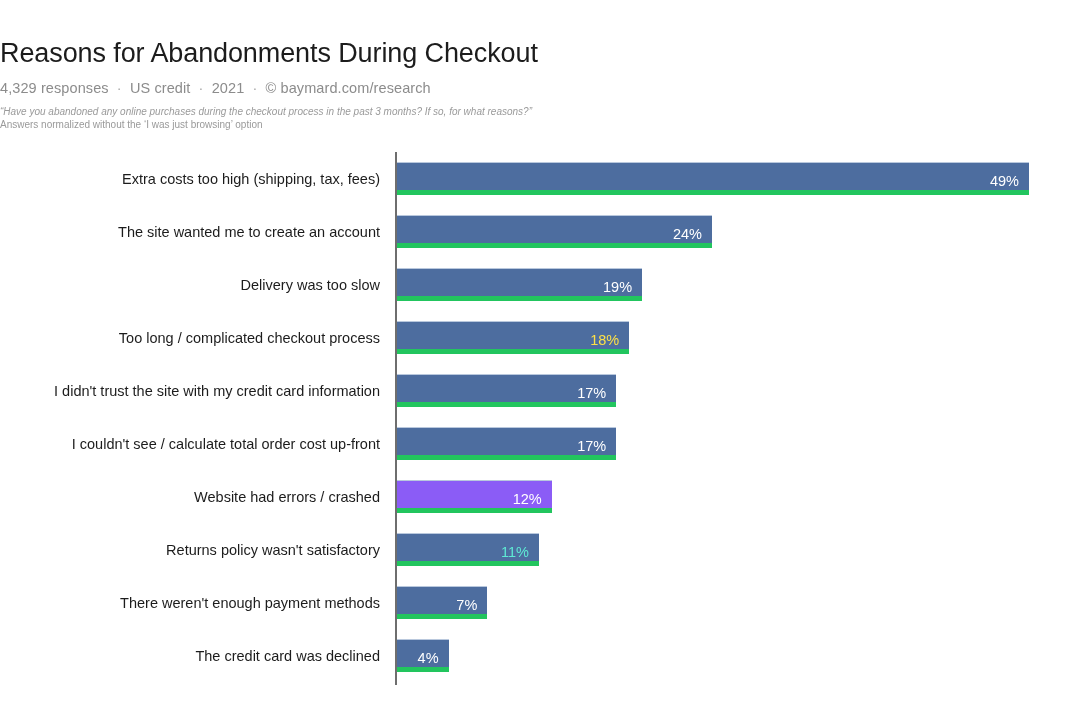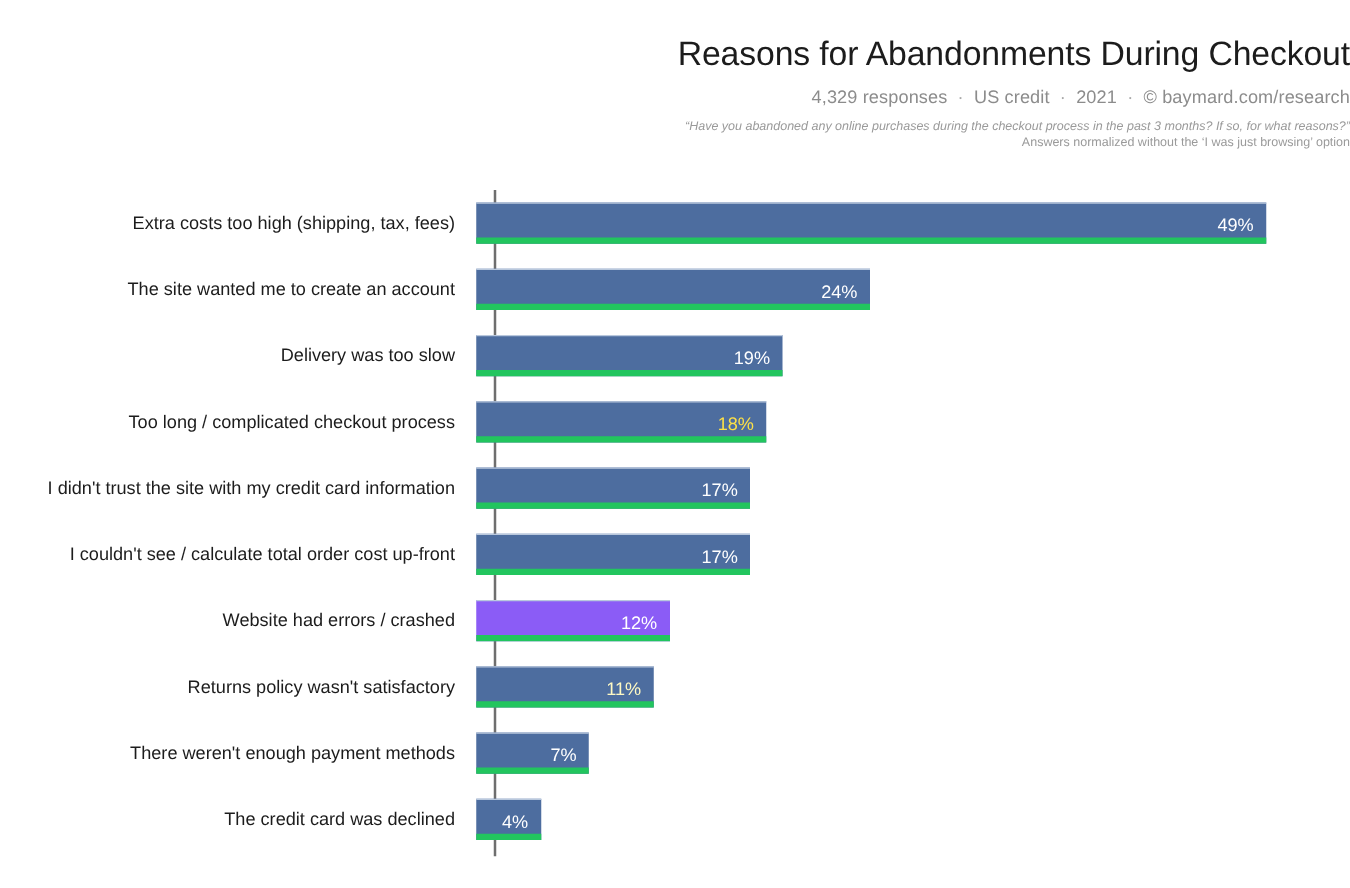--- a/index.html
+++ b/index.html
@@ -16,22 +16,22 @@
 
   .chart-root {
     position: relative;
     width: 1080px;
     height: 710px;
     box-sizing: border-box;
   }
 
   
   .header {
-    padding-top: 26px;
-    text-align: right;
+    padding-top: 36px;
+    text-align: left;
   }
   .chart-title {
     font-size: 27px;
     font-weight: 400;
     color: #1c1c1c;
     letter-spacing: -0.1px;
     line-height: 34px;
     margin: 0;
   }
   .chart-byline {
@@ -78,20 +78,21 @@
     position: absolute;
     left: 0;
     top: 0;
     width: 1080px;
   }
   .row {
     position: relative;
     height: 53px;
     display: flex;
     align-items: center;
+    padding-left: 16px;
   }
   .row-label {
     width: 380px;
     text-align: right;
     padding-right: 16px;
     box-sizing: border-box;
     font-size: 14.5px;
     color: #1c1c1c;
     line-height: 18px;
     white-space: nowrap;
@@ -200,21 +201,21 @@
           <div class="bar-area">
             <div class="bar" style="width: 154.776px; background: #8b5cf6;">
               <span class="bar-value" style="color: rgb(255, 255, 255);">12%</span>
             </div>
           </div>
         </div>
         <div class="row">
           <div class="row-label">Returns policy wasn't satisfactory</div>
           <div class="bar-area">
             <div class="bar" style="width: 141.878px; background: rgb(77, 109, 159);">
-              <span class="bar-value" style="color: #fef9c3; margin-top: 24px;">11%</span>
+              <span class="bar-value" style="color: #5eead4; margin-top: 24px;">11%</span>
             </div>
           </div>
         </div>
         <div class="row">
           <div class="row-label">There weren't enough payment methods</div>
           <div class="bar-area">
             <div class="bar" style="width: 90.2857px; background: rgb(77, 109, 159);">
               <span class="bar-value" style="color: rgb(255, 255, 255);">7%</span>
             </div>
           </div>

